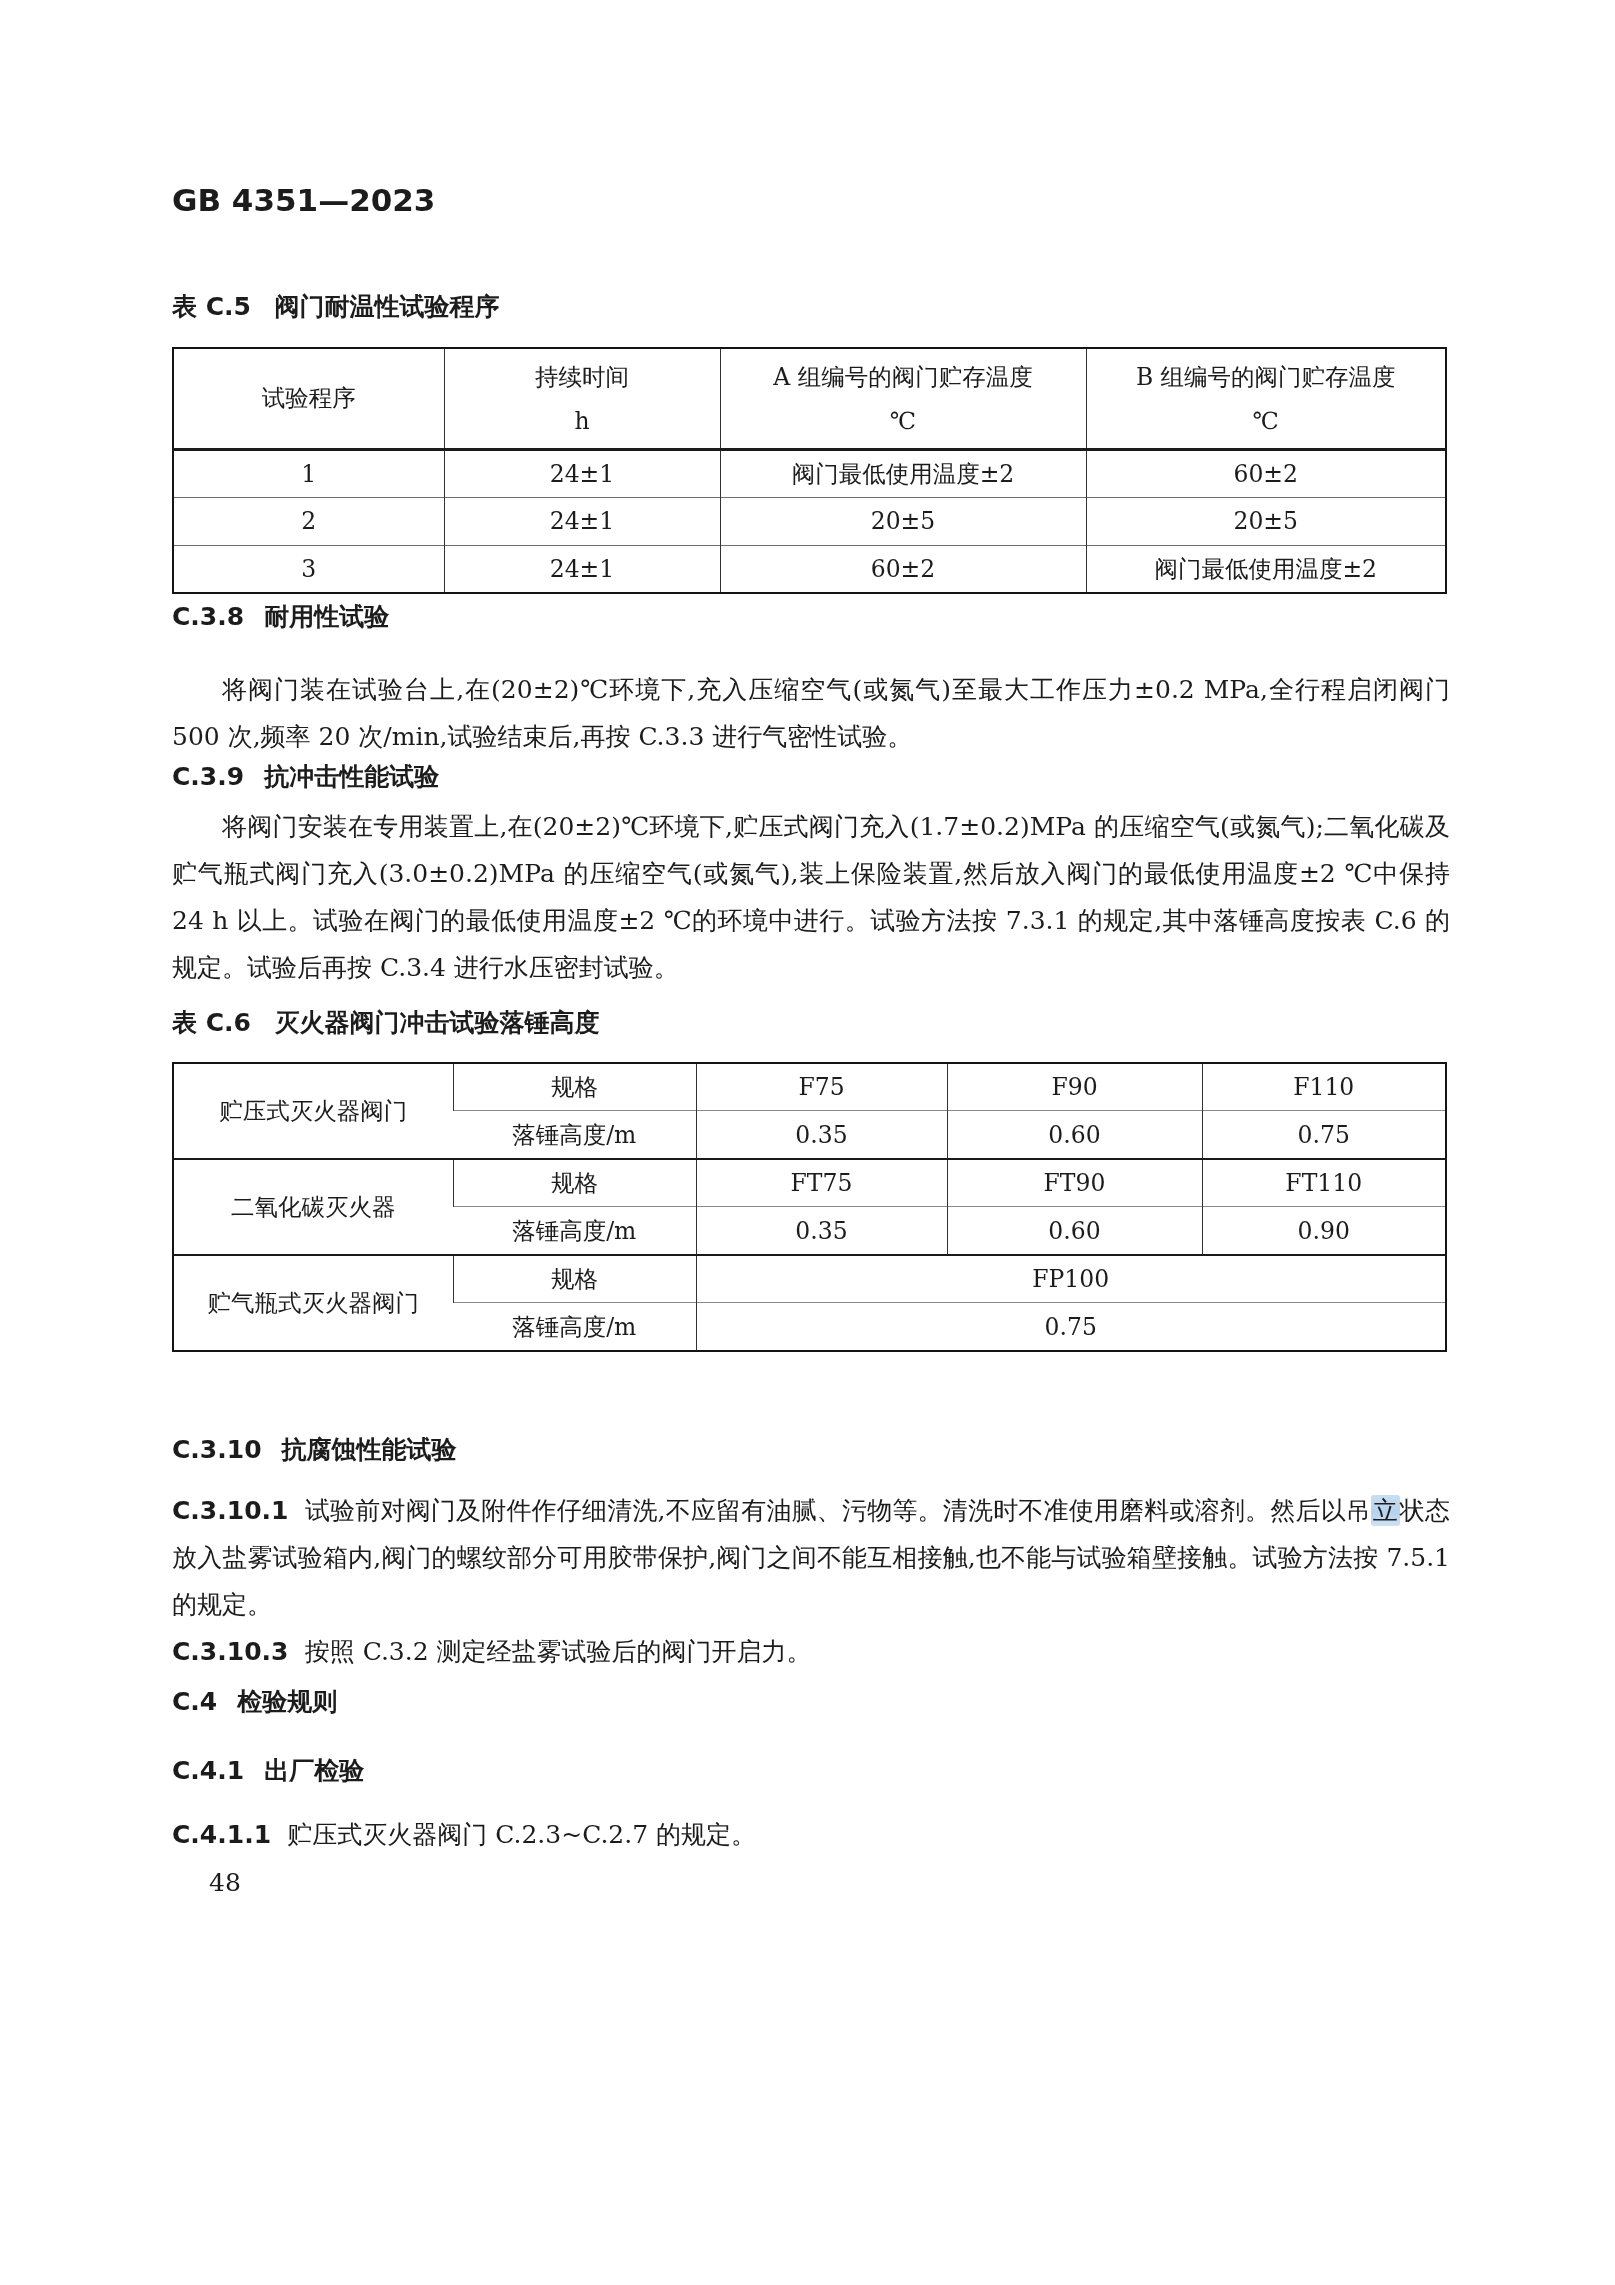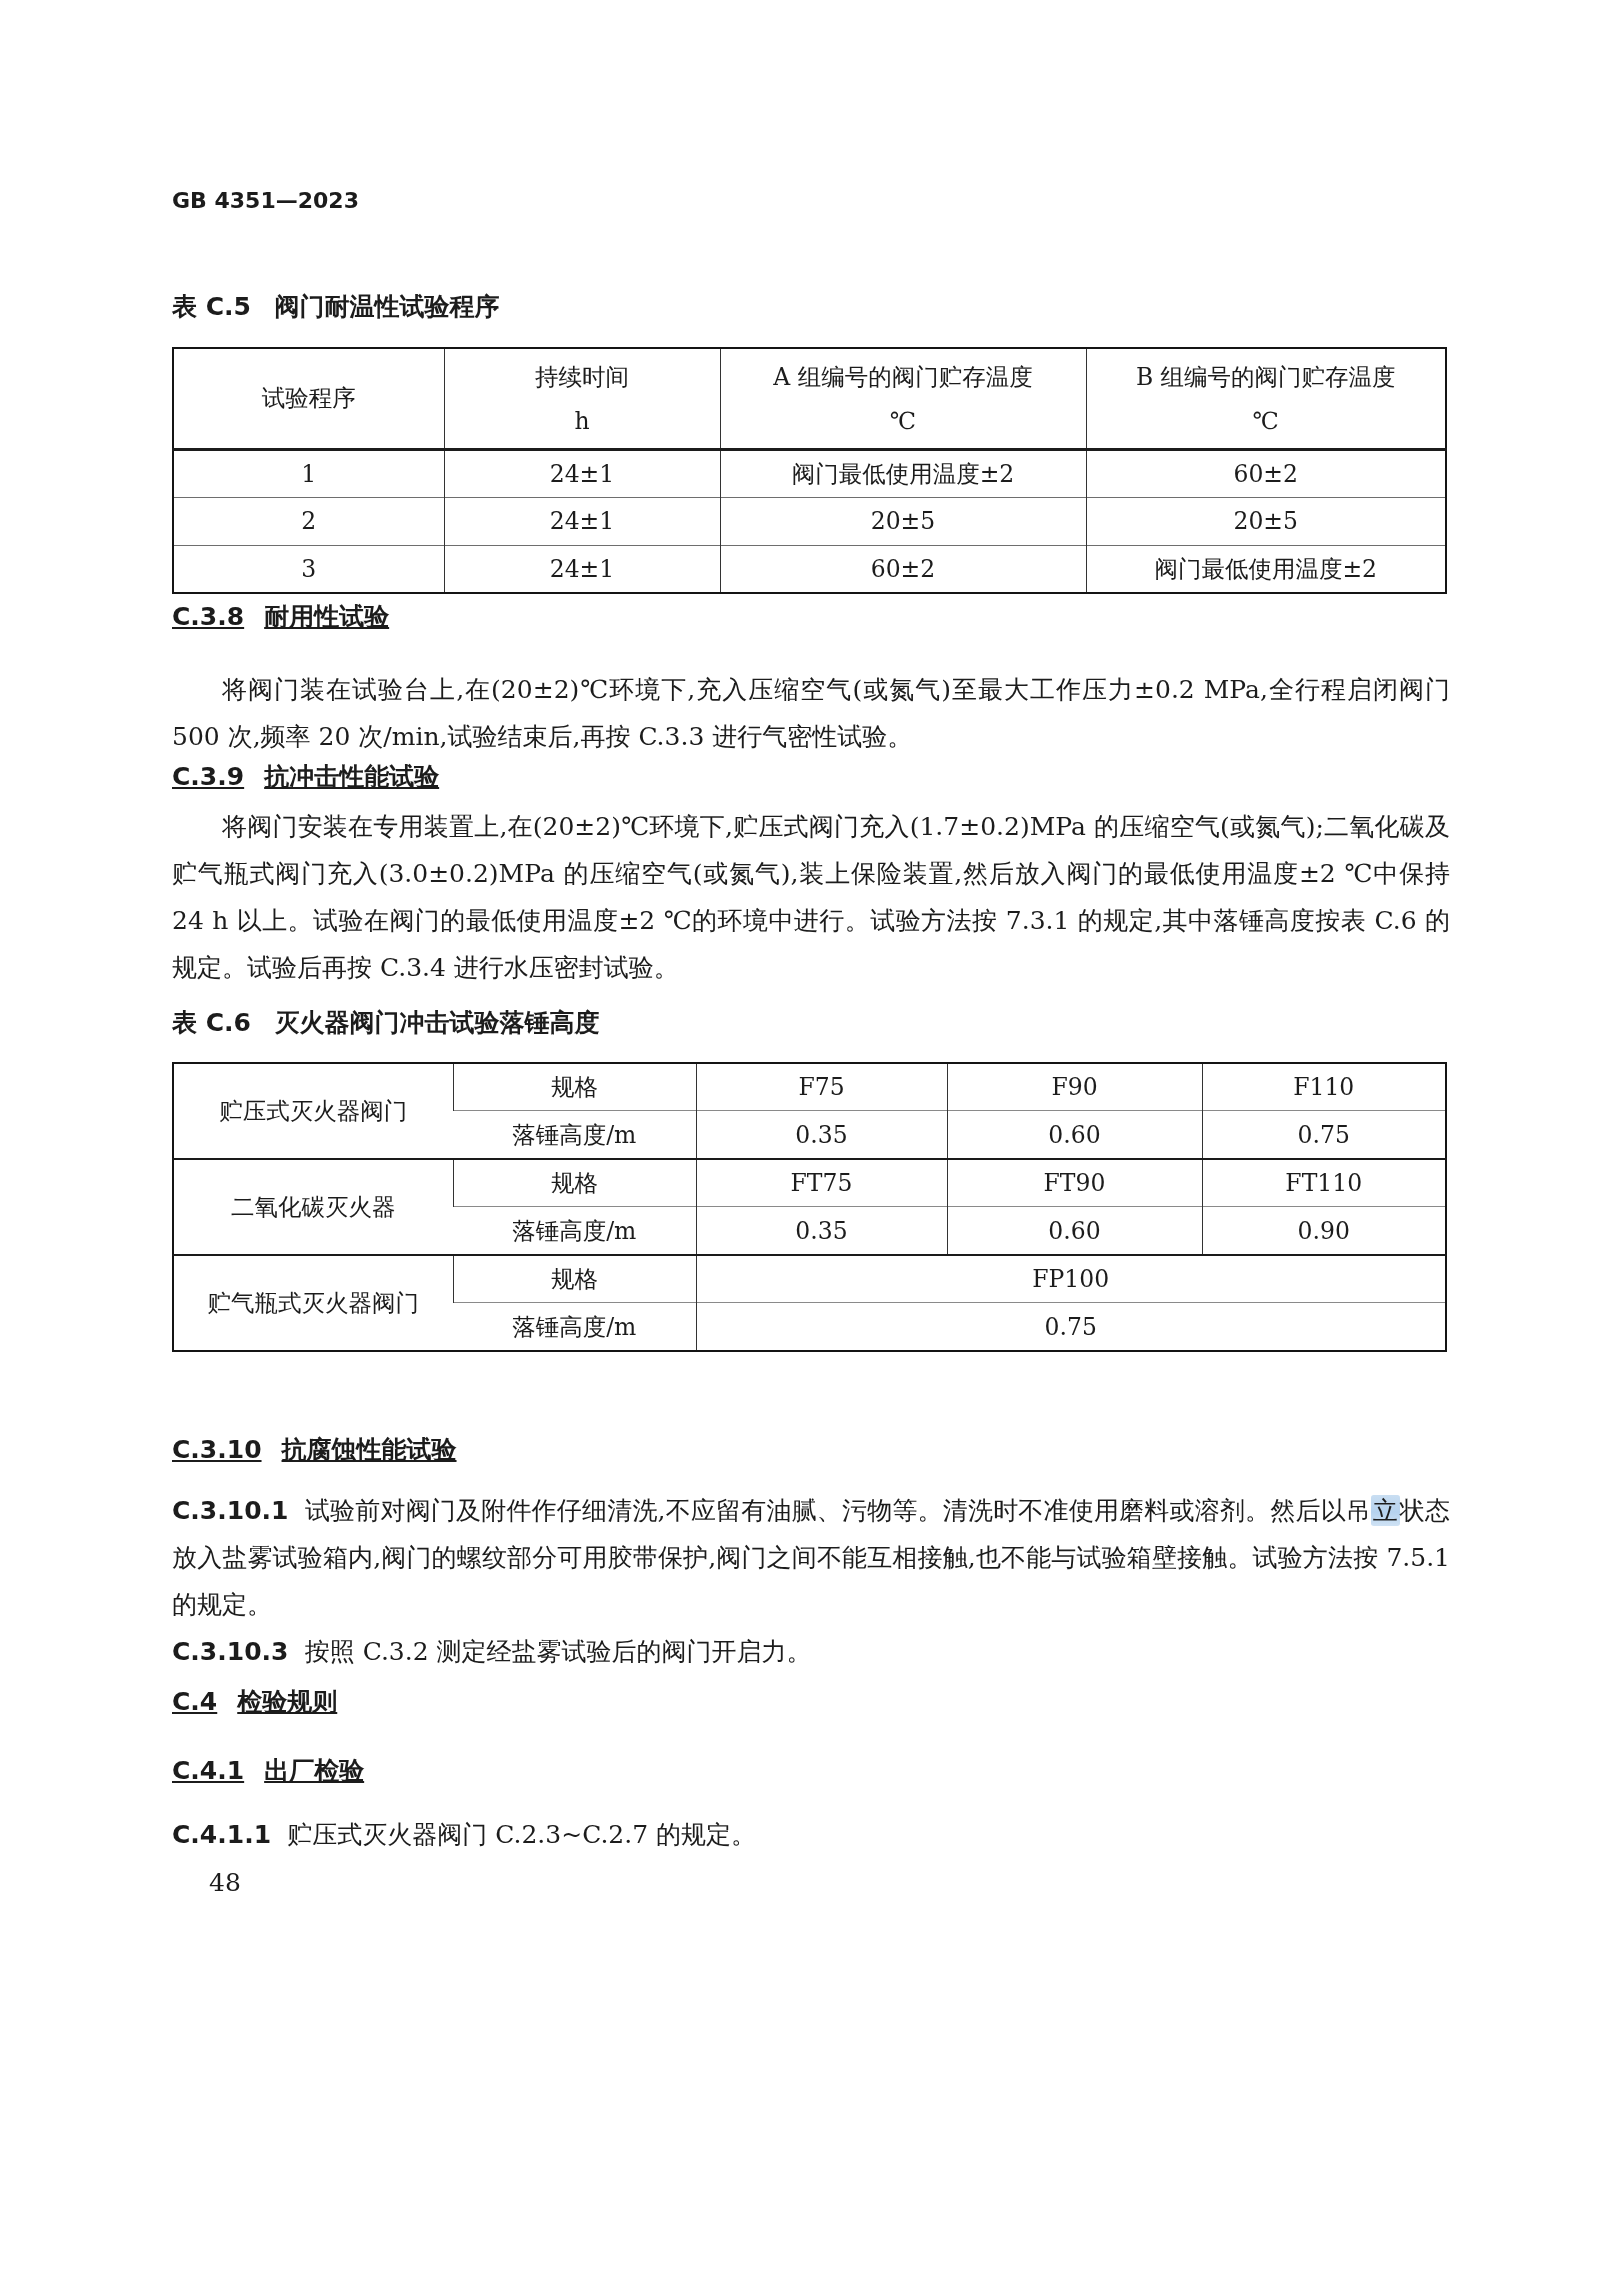--- a/index.html
+++ b/index.html
@@ -10,30 +10,30 @@
     box-sizing:border-box;
     padding:186px 166px 0 172px;
     color:#1c1c1c;
     font-family:"DejaVu Serif","Liberation Serif",serif;
     font-size:25px;
     overflow:hidden;
   }
   
   .doc-number{
     font-family:"DejaVu Sans","Liberation Sans",sans-serif;
-    font-weight:bold;font-size:22px;line-height:29px;
+    font-weight:bold;font-size:31px;line-height:29px;
   }
   .tbl-title{
     text-align:left;font-family:"DejaVu Sans","Liberation Sans",sans-serif;
     font-weight:bold;font-size:25px;line-height:31px;
   }
   .tbl-title .t-num{margin-right:23.5px;}
   .sec-head{
     font-family:"DejaVu Sans","Liberation Sans",sans-serif;
-    font-weight:bold;font-size:25px;line-height:31px;margin:0;text-decoration:underline;
+    font-weight:bold;font-size:25px;line-height:31px;margin:0;
   }
   .sec-head .h-num{margin-right:20px;}
   .clause{
     font-family:"DejaVu Sans","Liberation Sans",sans-serif;
     font-weight:bold;margin-right:16.3px;
   }
   
   .para{
     margin:0;line-height:47px;text-align:justify;
   }

